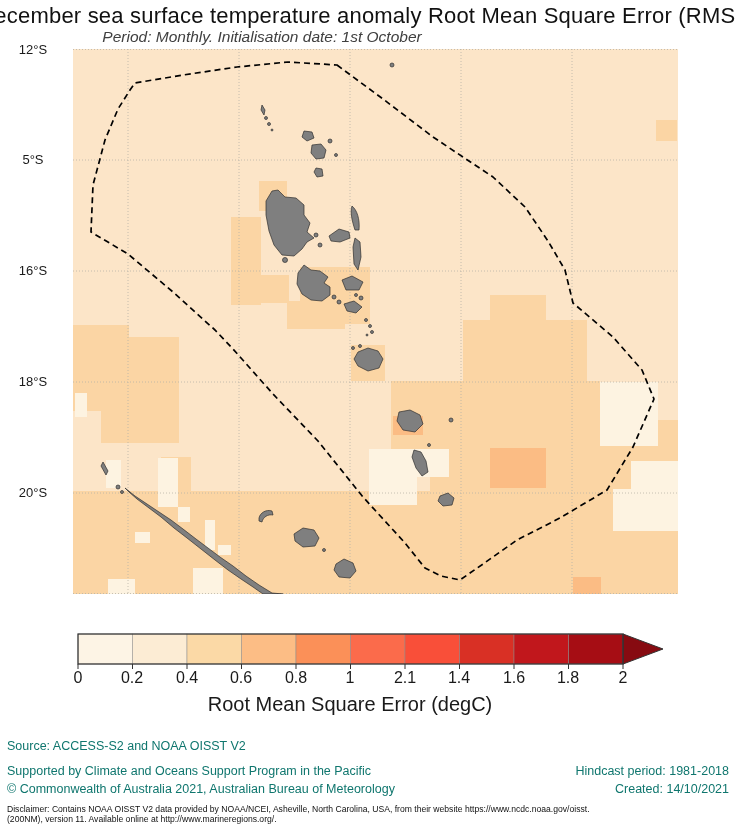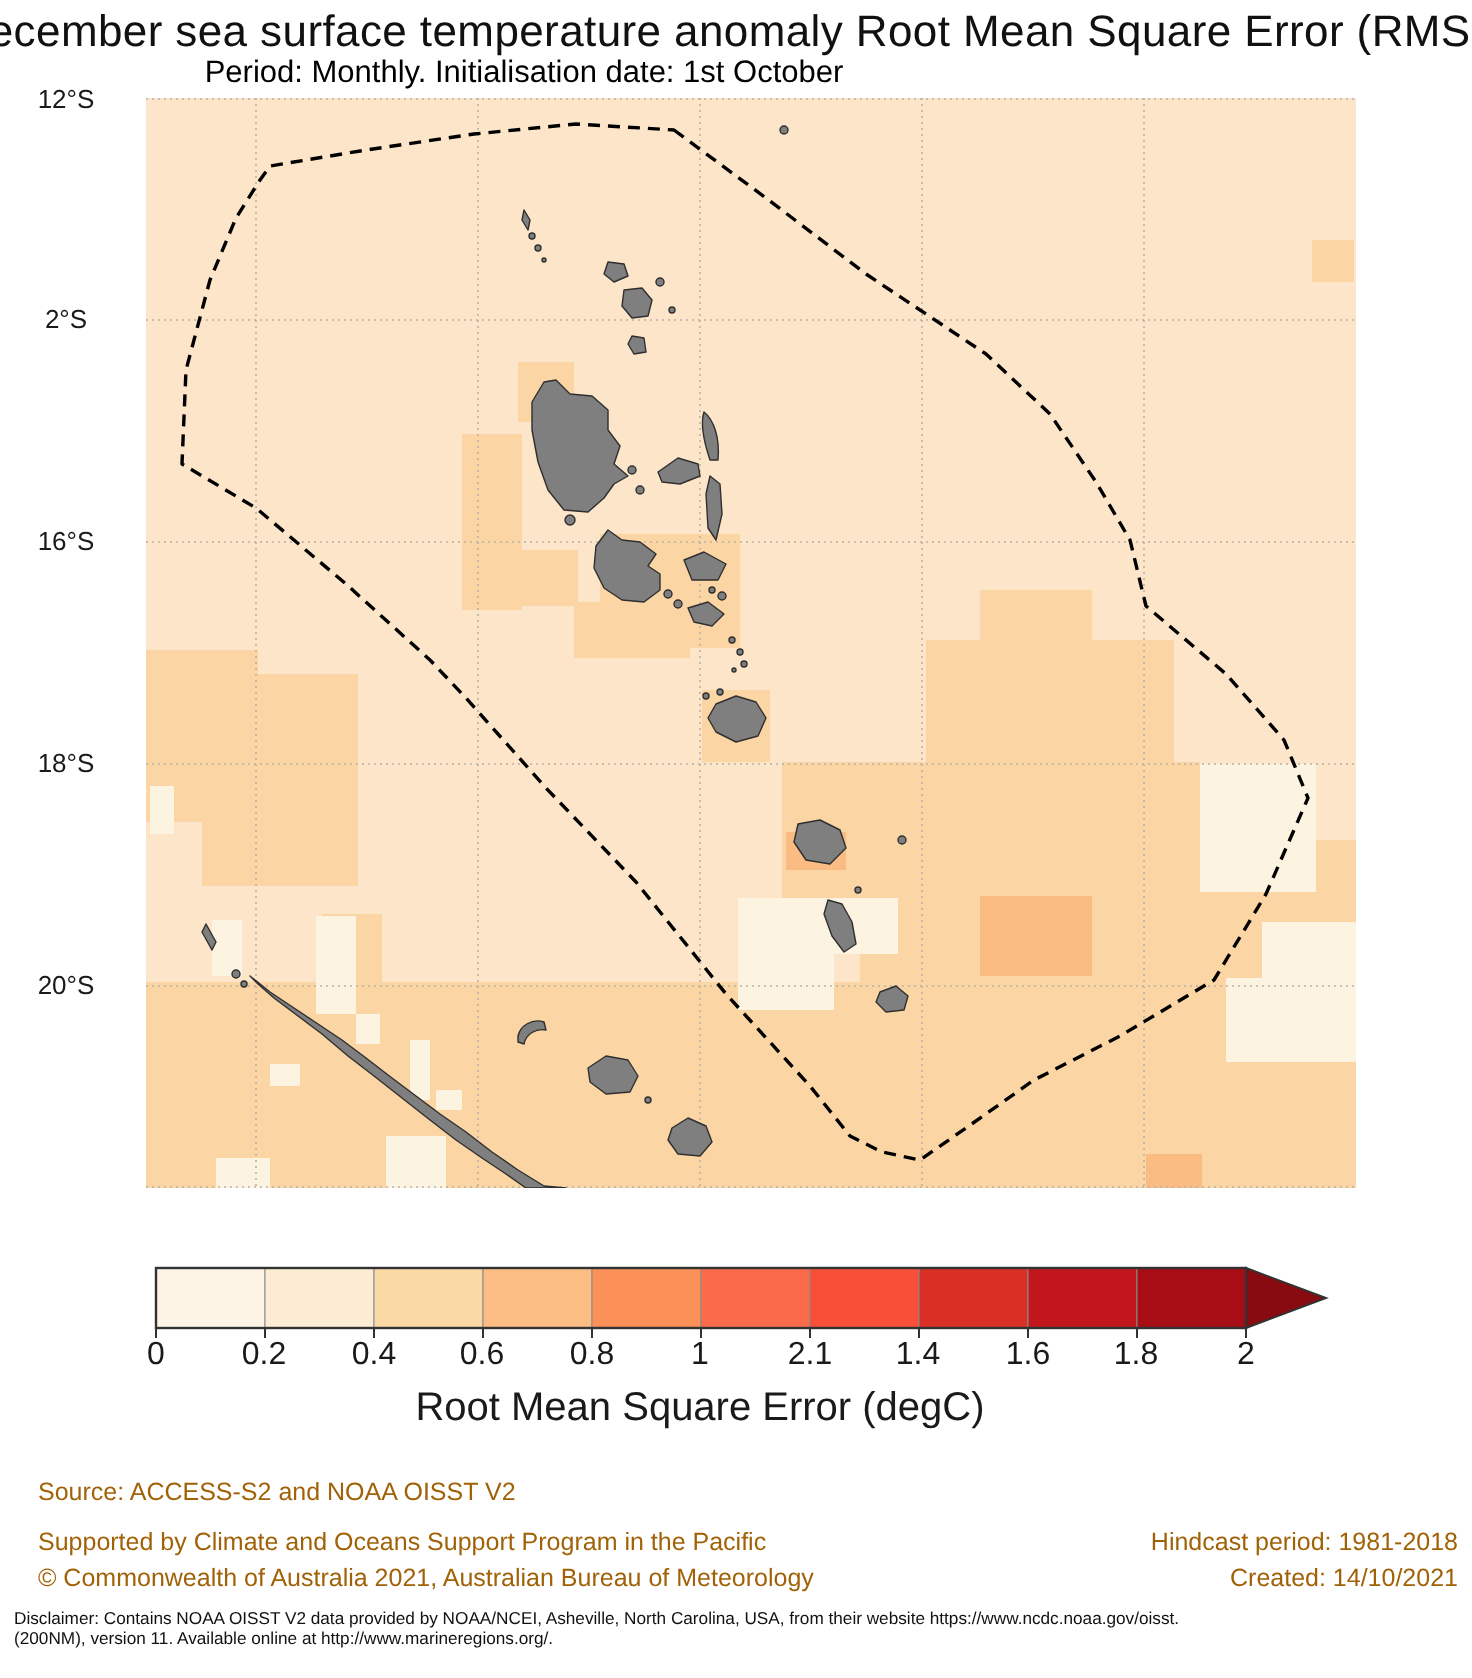--- a/index.html
+++ b/index.html
@@ -2,42 +2,42 @@
 <html><head>
 <meta charset="utf-8">
 <style>
   html,body{margin:0;padding:0;background:#fff;}
   body{width:736px;height:839px;overflow:hidden;position:relative;
        font-family:"Liberation Sans","DejaVu Sans",sans-serif;color:#1a1a1a;}
   .abs{position:absolute;}
   #title-line1{top:3px;left:50%;transform:translateX(-50%);white-space:nowrap;
       font-size:22px;letter-spacing:0.2px;color:#111;}
   #title-line2{top:28px;left:262px;transform:translateX(-50%);white-space:nowrap;
-      font-size:15.5px;color:#000000;}
+      font-size:15.5px;color:#404040;font-style:italic;}
   #map-wrap{left:73px;top:49px;width:605px;height:545px;}
   .lat-label{left:0;width:66px;text-align:center;font-size:13px;height:16px;line-height:16px;}
   .lon-label{top:576px;width:60px;margin-left:-30px;text-align:center;font-size:13px;}
   .cb-tick-label{top:669px;width:40px;margin-left:-20px;text-align:center;font-size:16px;}
   #cb-label{top:693px;left:350px;transform:translateX(-50%);font-size:20px;white-space:nowrap;}
-  .foot{font-size:12.5px;color:#a16207;white-space:nowrap;margin-left:12px;}
+  .foot{font-size:12.5px;color:#0f766e;white-space:nowrap;}
   .foot-r{text-align:right;right:7px;}
   #disclaimer{left:7px;top:804px;font-size:8.6px;line-height:1.18;color:#111;}
   svg{display:block;}
   .isl{stroke:#2f2f2f;stroke-width:0.7;stroke-linejoin:round;}
   .grid{stroke:#b8b2a6;stroke-width:0.8;stroke-dasharray:1,2;fill:none;}
   .px{shape-rendering:crispEdges;}
 </style>
 </head>
 <body>
 
 <div class="abs" id="title-line1">December sea surface temperature anomaly Root Mean Square Error (RMSE)</div>
 <div class="abs" id="title-line2">Period: Monthly. Initialisation date: 1st October</div>
 
 <div class="abs lat-label" style="top:42px">12°S</div>
-<div class="abs lat-label" style="top:152px">2°S</div>
+<div class="abs lat-label" style="top:152px">5°S</div>
 <div class="abs lat-label" style="top:263px">16°S</div>
 <div class="abs lat-label" style="top:374px">18°S</div>
 <div class="abs lat-label" style="top:485px">20°S</div>
 
 <div class="abs lon-label" style="left:128px">164°E</div>
 <div class="abs lon-label" style="left:239px">166°E</div>
 <div class="abs lon-label" style="left:350px">168°E</div>
 <div class="abs lon-label" style="left:461px">170°E</div>
 <div class="abs lon-label" style="left:572px">172°E</div>
 

